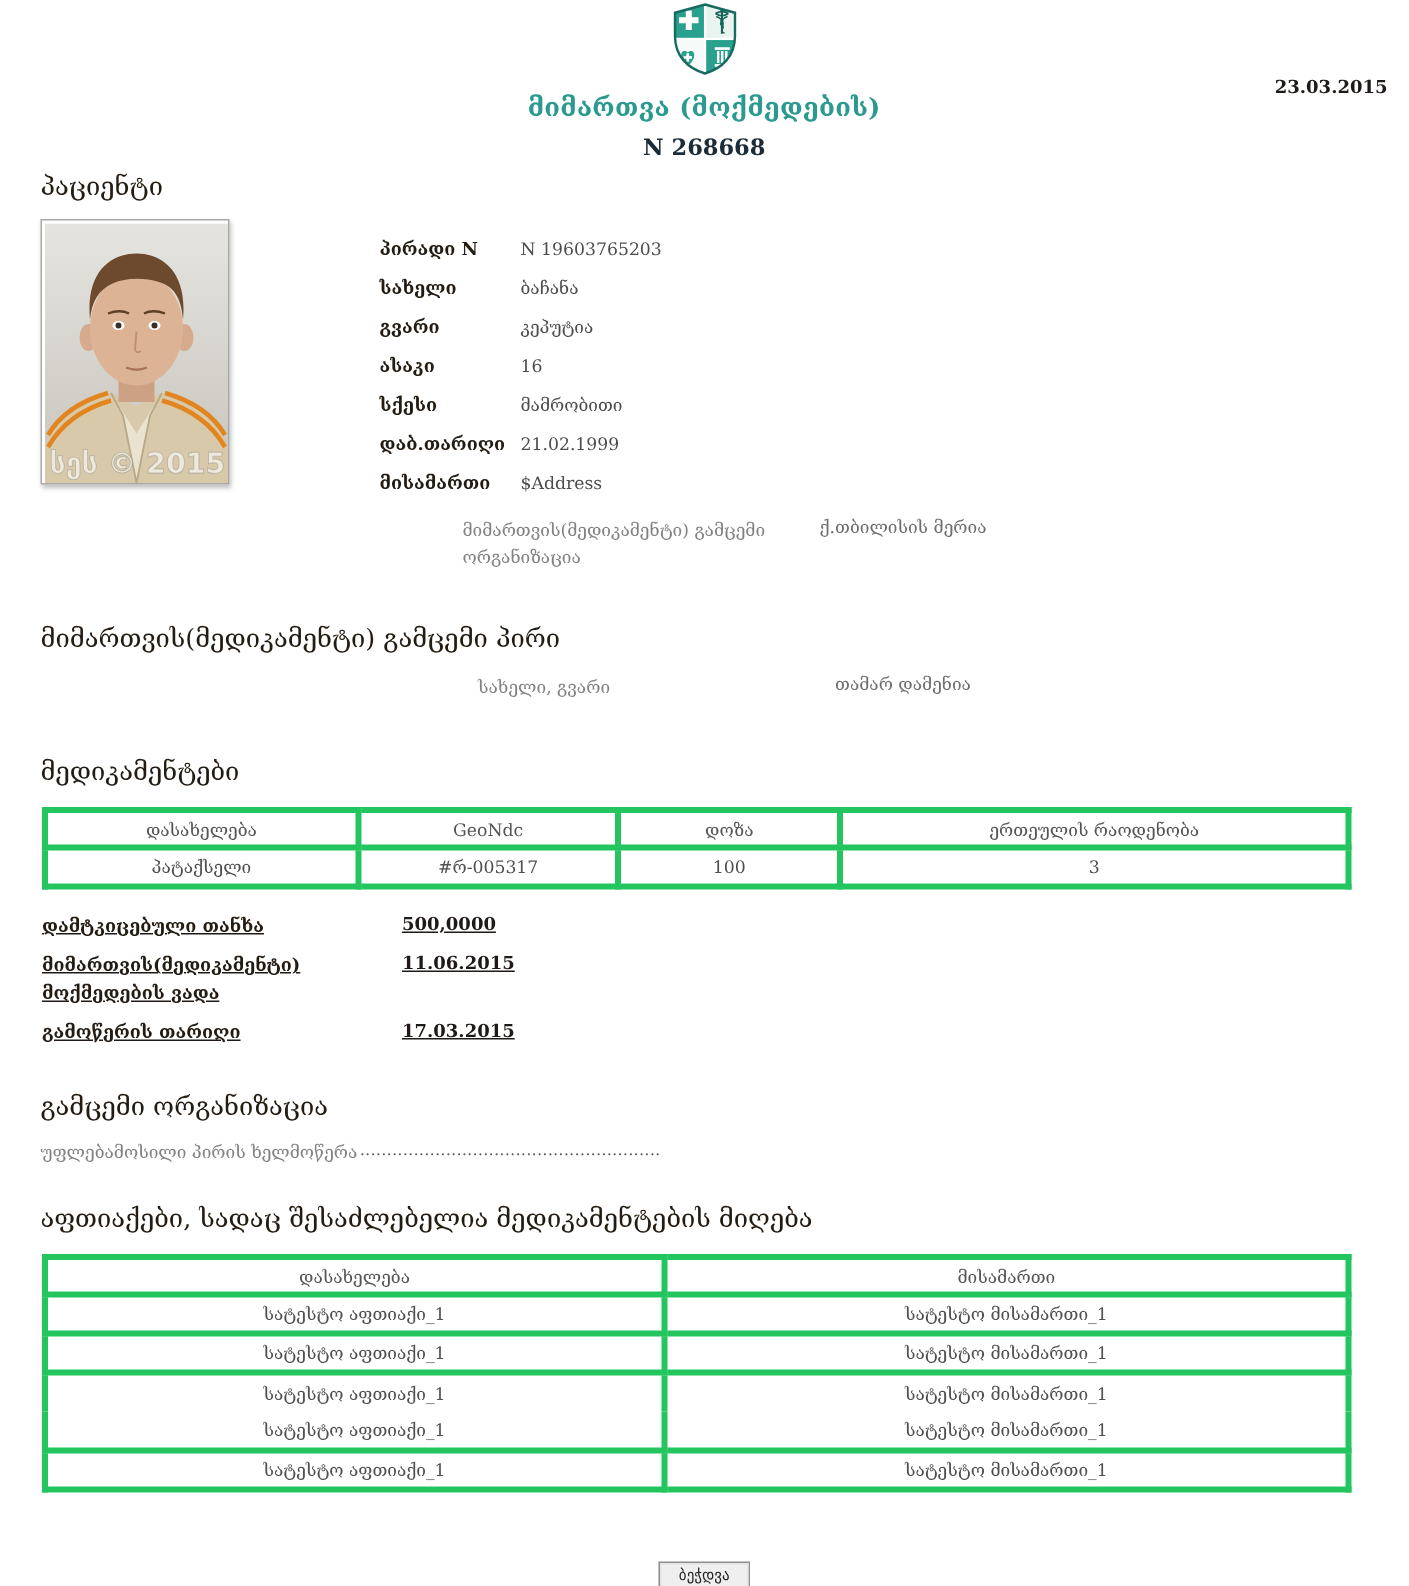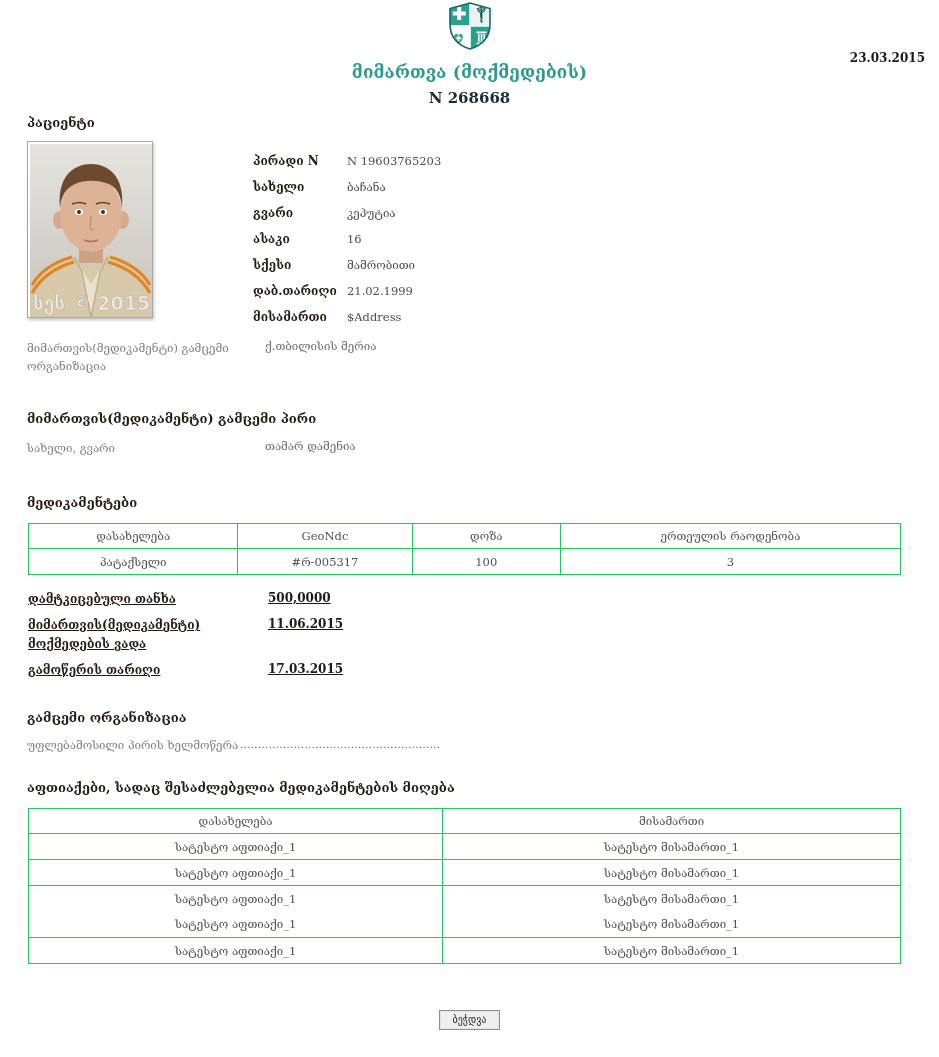--- a/index.html
+++ b/index.html
@@ -12,47 +12,47 @@
   .page { position:relative; width:939px; min-height:1057px; padding-bottom:40px; }
 
   
   .header { text-align:center; padding-top:2px; }
   .logo-wrap { display:flex; justify-content:center; }
   .doc-title { margin-top:9px; font-size:17px; font-weight:bold; color:#2b9a8e; letter-spacing:0.2px; }
   .doc-number { margin-top:7px; font-size:15px; font-weight:bold; color:#1c2b38; }
   .doc-date { position:absolute; top:51px; right:14px; font-size:12px; font-weight:bold; color:#1f1a17; }
 
   
-  .sec-title { font-size:13px; font-weight:bold; color:#241c12; margin-left:27px; }
+  .sec-title { font-size:17px; font-weight:normal; color:#241c12; margin-left:27px; }
   .gray { color:#828282; }
 
   
   .patient-title { margin-top:8px; }
   .patient-body { display:flex; margin-left:27px; margin-top:11px; }
   .photo-frame {
     width:126px; height:177px; border:1px solid #a8a8a8; background:#fff;
     padding:2px; box-shadow:1px 2px 3px rgba(0,0,0,0.25); flex:0 0 auto;
   }
   .photo-frame svg { display:block; }
   .fields { margin-left:100px; padding-top:1px; }
   .fieldrow { display:flex; height:26px; align-items:flex-end; }
   .fieldrow .lbl { width:94px; font-weight:bold; font-size:12px; color:#241c12; }
   .fieldrow .val { font-size:11.5px; color:#4d4d4d; }
 
   
-  .pair-row { display:flex; margin-left:27px; font-size:11.5px; }
+  .pair-row { display:flex; margin-left:27px; font-size:11.5px;justify-content:center; }
   .pair-row .plbl { width:238px; line-height:18px; }
   .pair-row .pval { color:#6e6e6e; }
   .org-row { margin-top:15px; }
   .person-title { margin-top:36px; }
   .person-row { margin-top:13px; }
 
   
   table { border-collapse:collapse; margin-left:28px; width:873px; table-layout:fixed; }
-  th, td { border:1px solid #22c55e; text-align:center; font-weight:normal;
+  th, td { border:4px solid #22c55e; text-align:center; font-weight:normal;
            font-size:11.5px; color:#555; height:25px; vertical-align:middle; }
   td { height:26px; color:#4f4f4f; }
   .med-title { margin-top:38px; }
   .med-table { margin-top:13px; }
   .med-table col.c1{width:24%;} .med-table col.c2{width:20%;}
   .med-table col.c3{width:17%;} .med-table col.c4{width:39%;}
 
   .details { margin-left:28px; margin-top:15px;text-decoration:underline; }
   .detailrow { display:flex; margin-bottom:7px; }
   .detailrow .dlbl { width:240px; font-weight:bold; font-size:12px; color:#241c12; line-height:19px; }

